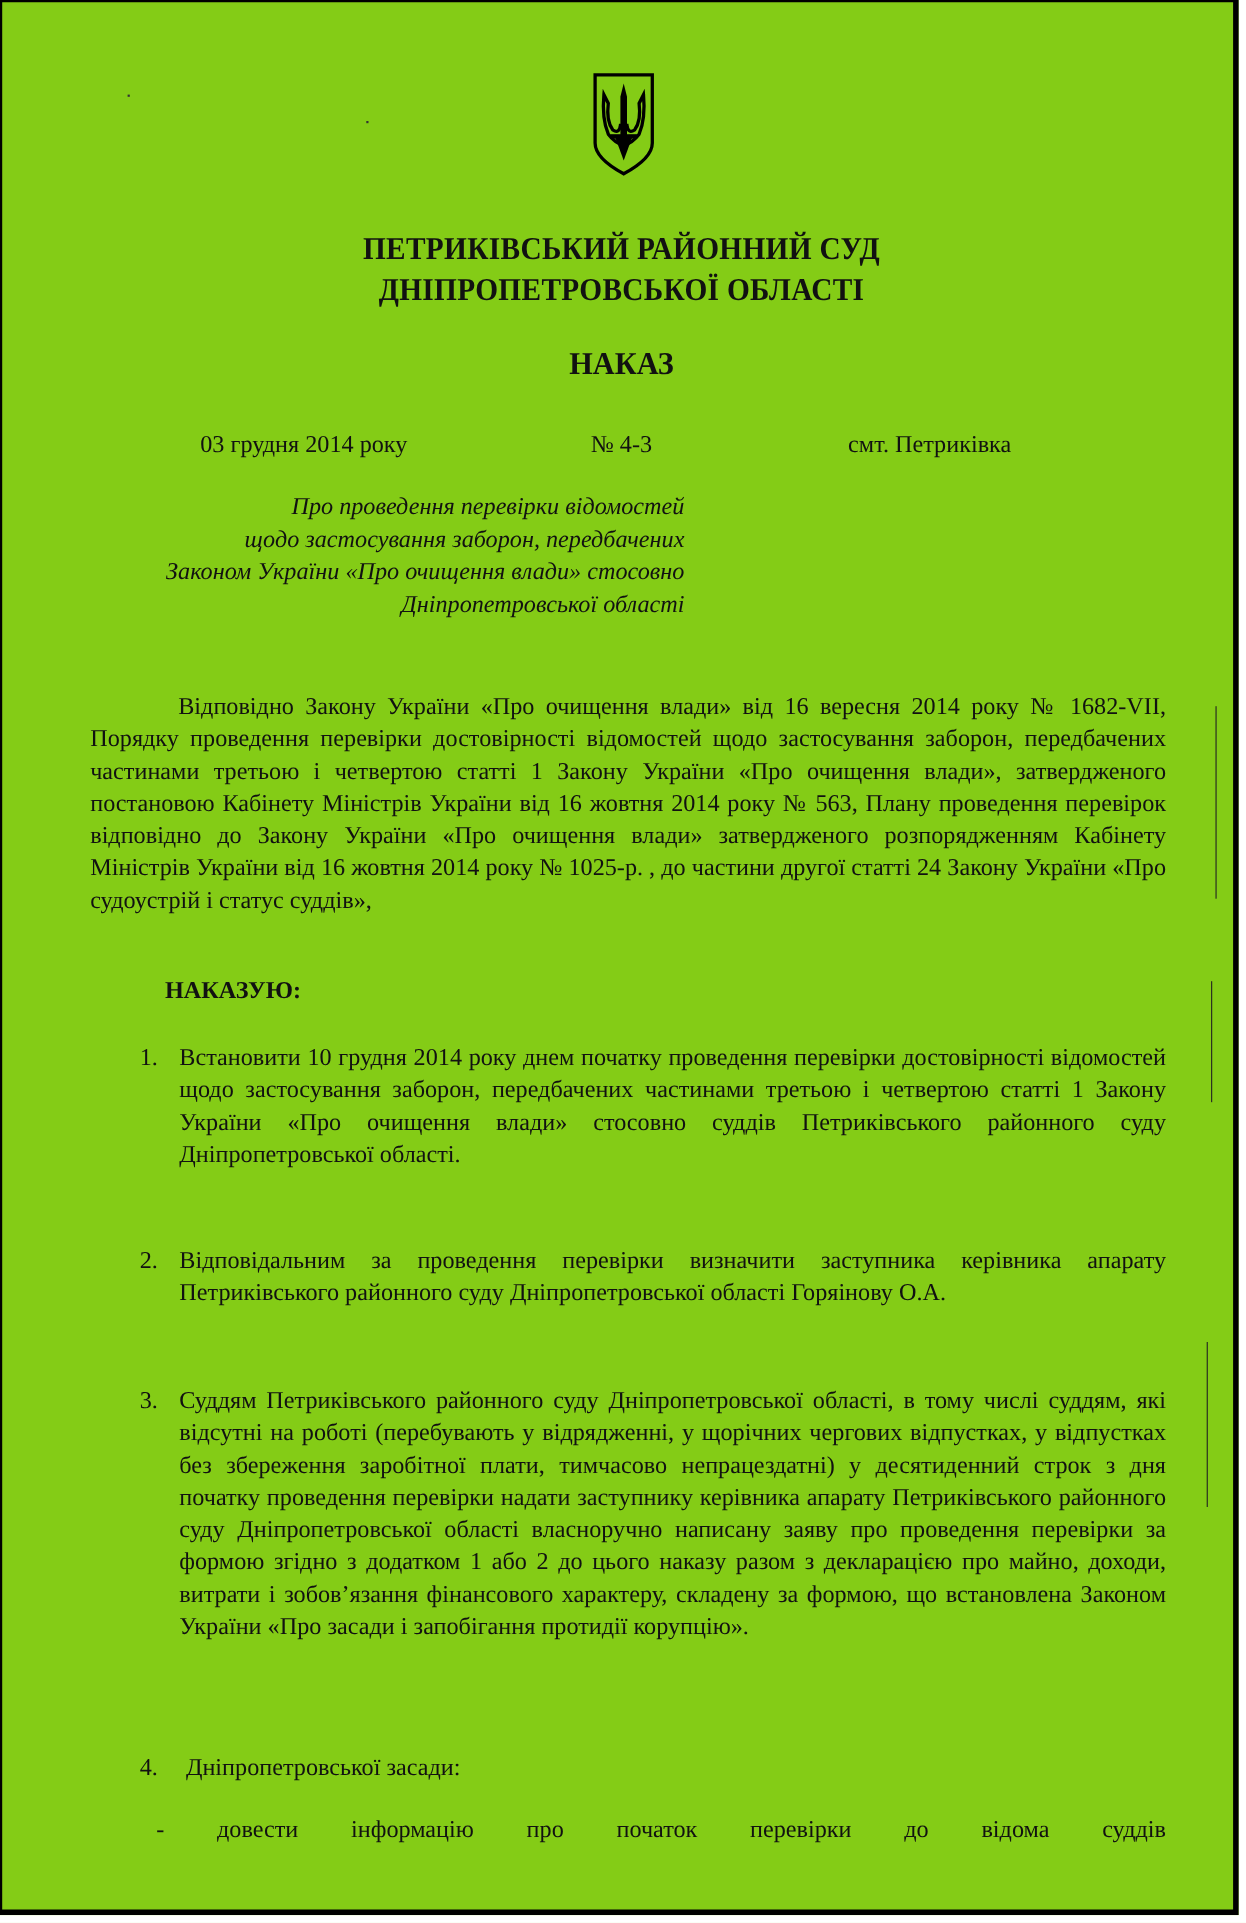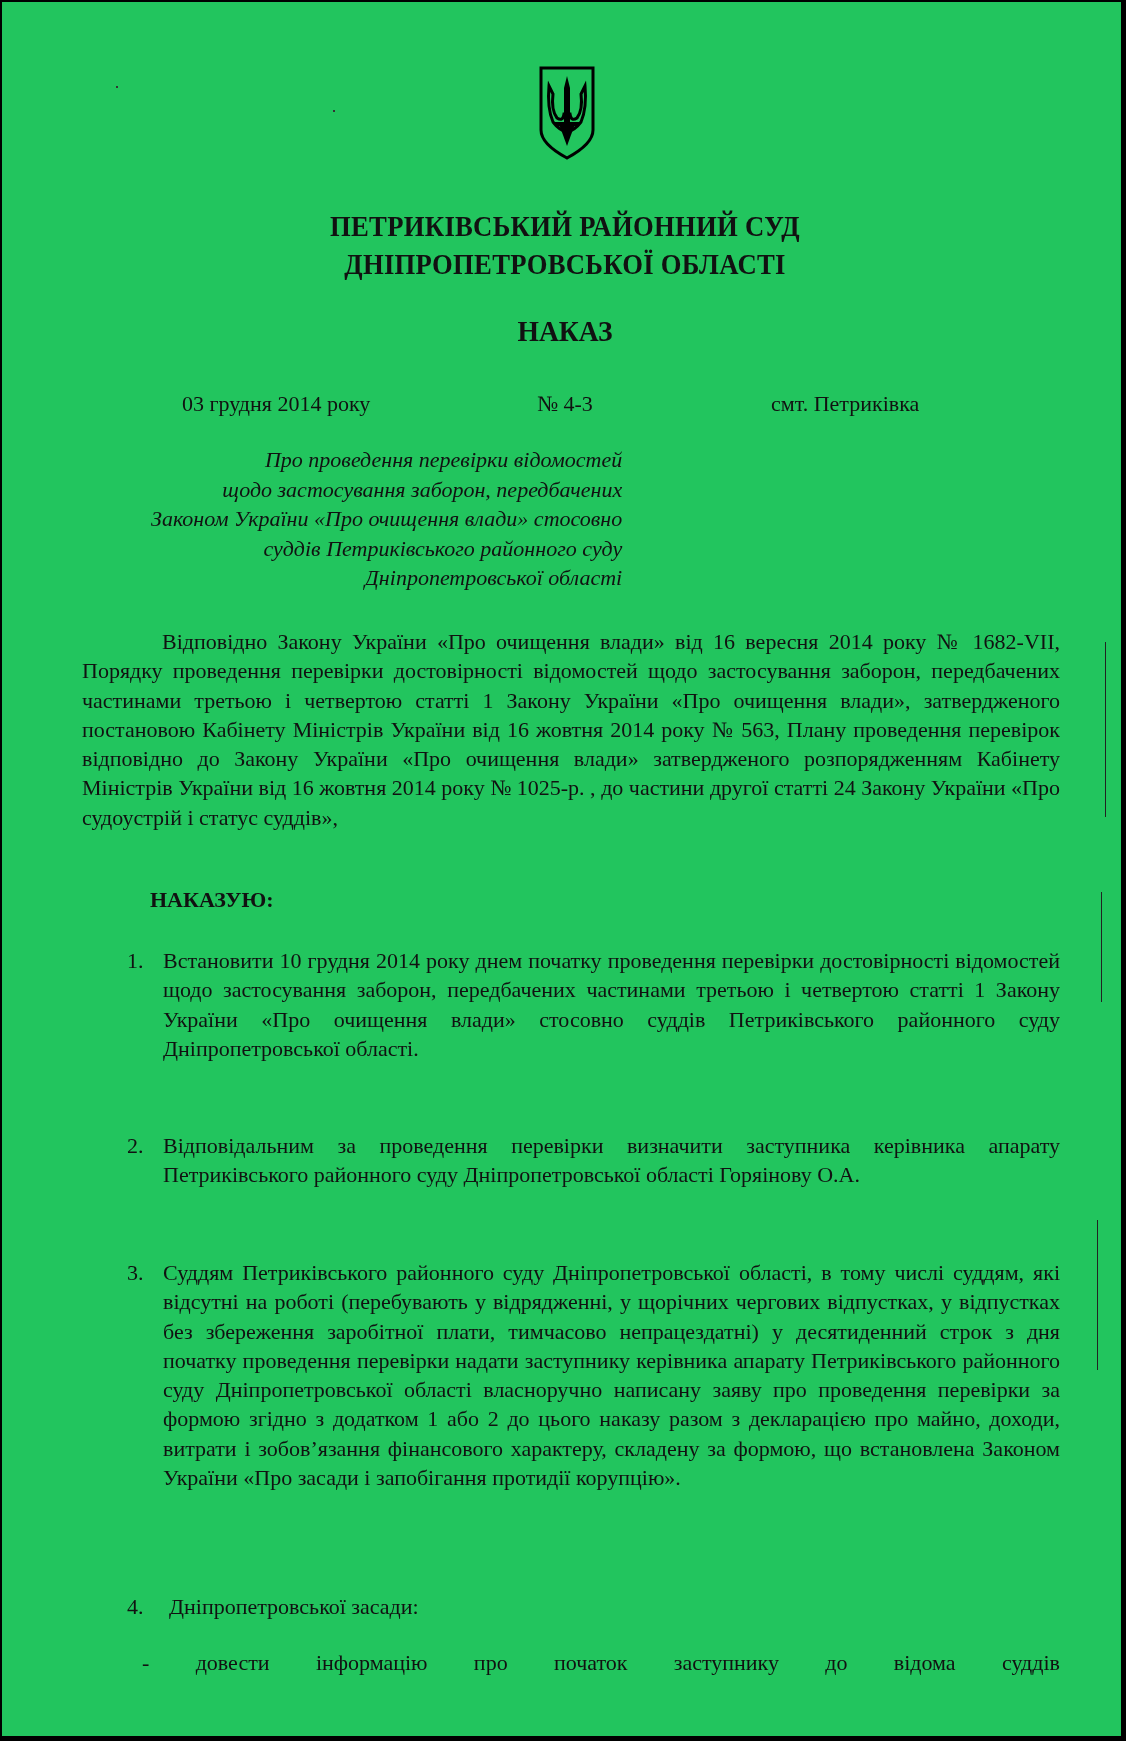--- a/index.html
+++ b/index.html
@@ -1,20 +1,20 @@
 <!DOCTYPE html>
 <html><head>
 <meta charset="utf-8">
 <style>
   html, body { margin: 0; padding: 0; background: #ffffff; }
   body { width: 1133px; height: 1748px; position: relative; overflow: hidden;
          font-family: "Liberation Serif", "DejaVu Serif", serif; color: #111; }
   .page { position: absolute; left: 0; top: 0; width: 1126px; height: 1741px;
           border-top: 2px solid #000; border-left: 2px solid #000;
-          border-right: 5px solid #000; border-bottom: 5px solid #000; box-sizing: border-box; background:#22c55e; }
+          border-right: 5px solid #000; border-bottom: 5px solid #000; box-sizing: border-box; background:#84cc16; }
   .abs { position: absolute; }
   .emblem { left: 535px; top: 62px; width: 60px; height: 98px; }
   .court { left: 0; width: 1126px; text-align: center; font-weight: bold; font-size: 29px; letter-spacing: 0.3px; transform: scaleX(0.92); }
   .court1 { top: 208px; }
   .court2 { top: 246px; }
   .order-title { left: 0; width: 1126px; top: 313px; text-align: center; font-weight: bold; font-size: 29px; transform: scaleX(0.95); }
   .meta { top: 389px; font-size: 22px; }
   .m-date { left: 180px; }
   .m-num { left: 535px; }
   .m-place { left: 769px; }
@@ -57,21 +57,20 @@
   <div class="abs order-title">НАКАЗ</div>
 
   <div class="abs meta m-date">03  грудня 2014  року</div>
   <div class="abs meta m-num">№ 4-3</div>
   <div class="abs meta m-place">смт. Петриківка</div>
 
   <div class="abs subject">
     <div class="s1">Про проведення перевірки відомостей</div>
     <div class="s2">щодо застосування заборон, передбачених</div>
     <div class="s3">Законом України «Про очищення влади» стосовно</div>
-    <div class="s4">суддів Петриківського районного суду</div>
     <div class="s5">Дніпропетровської області</div>
   </div>
 
   <div class="abs body preamble">Відповідно  Закону України «Про очищення влади» від 16 вересня 2014 року № 1682-VII, Порядку проведення перевірки достовірності відомостей щодо застосування заборон, передбачених частинами третьою і четвертою статті 1 Закону України «Про очищення влади», затвердженого постановою Кабінету Міністрів України від 16 жовтня 2014 року № 563, Плану проведення перевірок відповідно до Закону України «Про очищення влади» затвердженого розпорядженням Кабінету Міністрів України від 16 жовтня 2014 року № 1025-р.  , до частини другої статті 24 Закону України «Про судоустрій і статус суддів»,</div>
 
   <div class="abs order-word">НАКАЗУЮ:</div>
 
   <div class="abs item i1">
     <span class="num">1.</span>
     <div class="txt">Встановити 10 грудня 2014 року днем початку проведення перевірки достовірності відомостей щодо застосування заборон, передбачених частинами третьою і четвертою статті 1 Закону України «Про очищення влади» стосовно суддів Петриківського районного суду Дніпропетровської області.</div>
@@ -91,21 +90,21 @@
     <span class="num">4.</span>
     <div class="txt2">Дніпропетровської засади:</div>
   </div>
 
   <div class="abs dash-line">
     <span>-</span>
     <span>довести</span>
     <span>інформацію</span>
     <span>про</span>
     <span>початок</span>
-    <span>заступнику</span>
+    <span>перевірки</span>
     <span>до</span>
     <span>відома</span>
     <span>суддів</span>
   </div>
 
   <div class="scan-mark" style="left:1103px; top:640px; width:1px; height:175px;"></div>
   <div class="scan-mark" style="left:1099px; top:890px; width:1px; height:110px;"></div>
   <div class="scan-mark" style="left:1095px; top:1218px; width:1px; height:150px;"></div>
   <div class="speck" style="left:114px; top:84px;"></div>
   <div class="speck" style="left:331px; top:108px;"></div>

